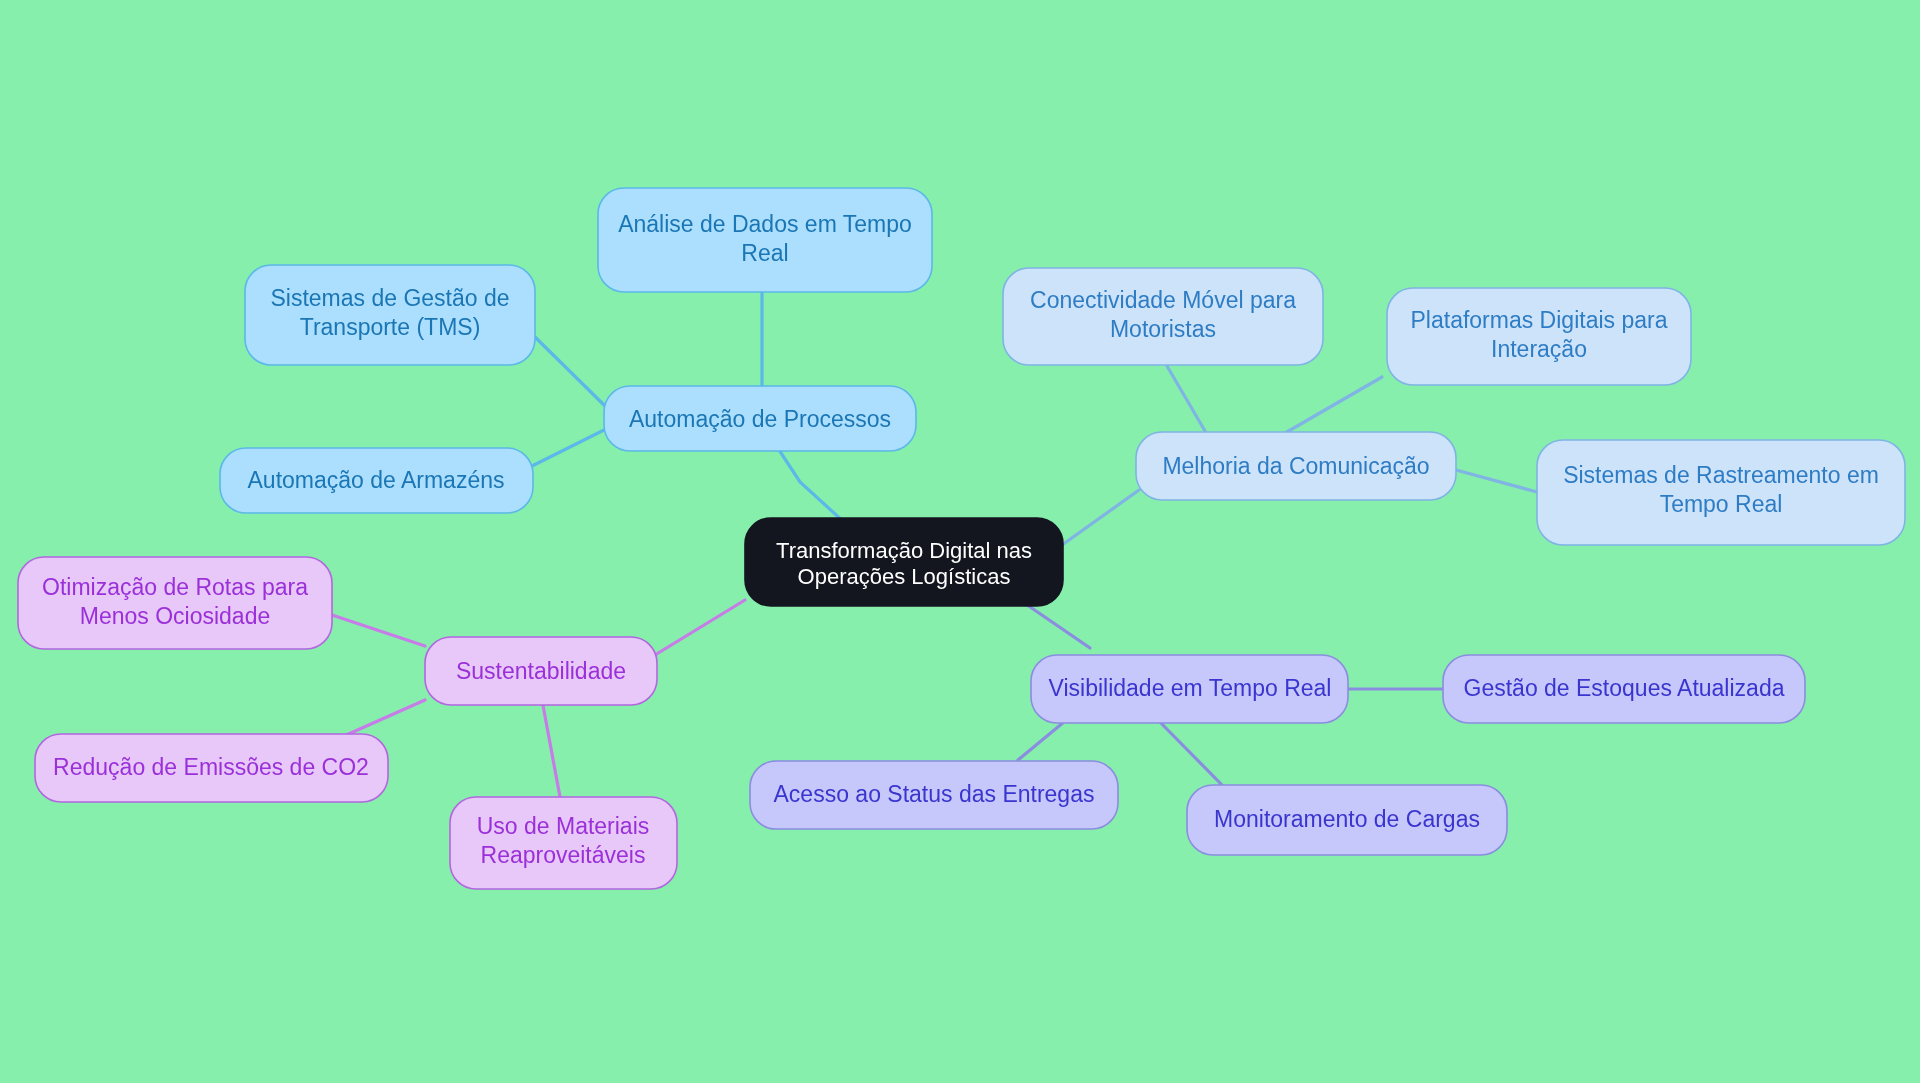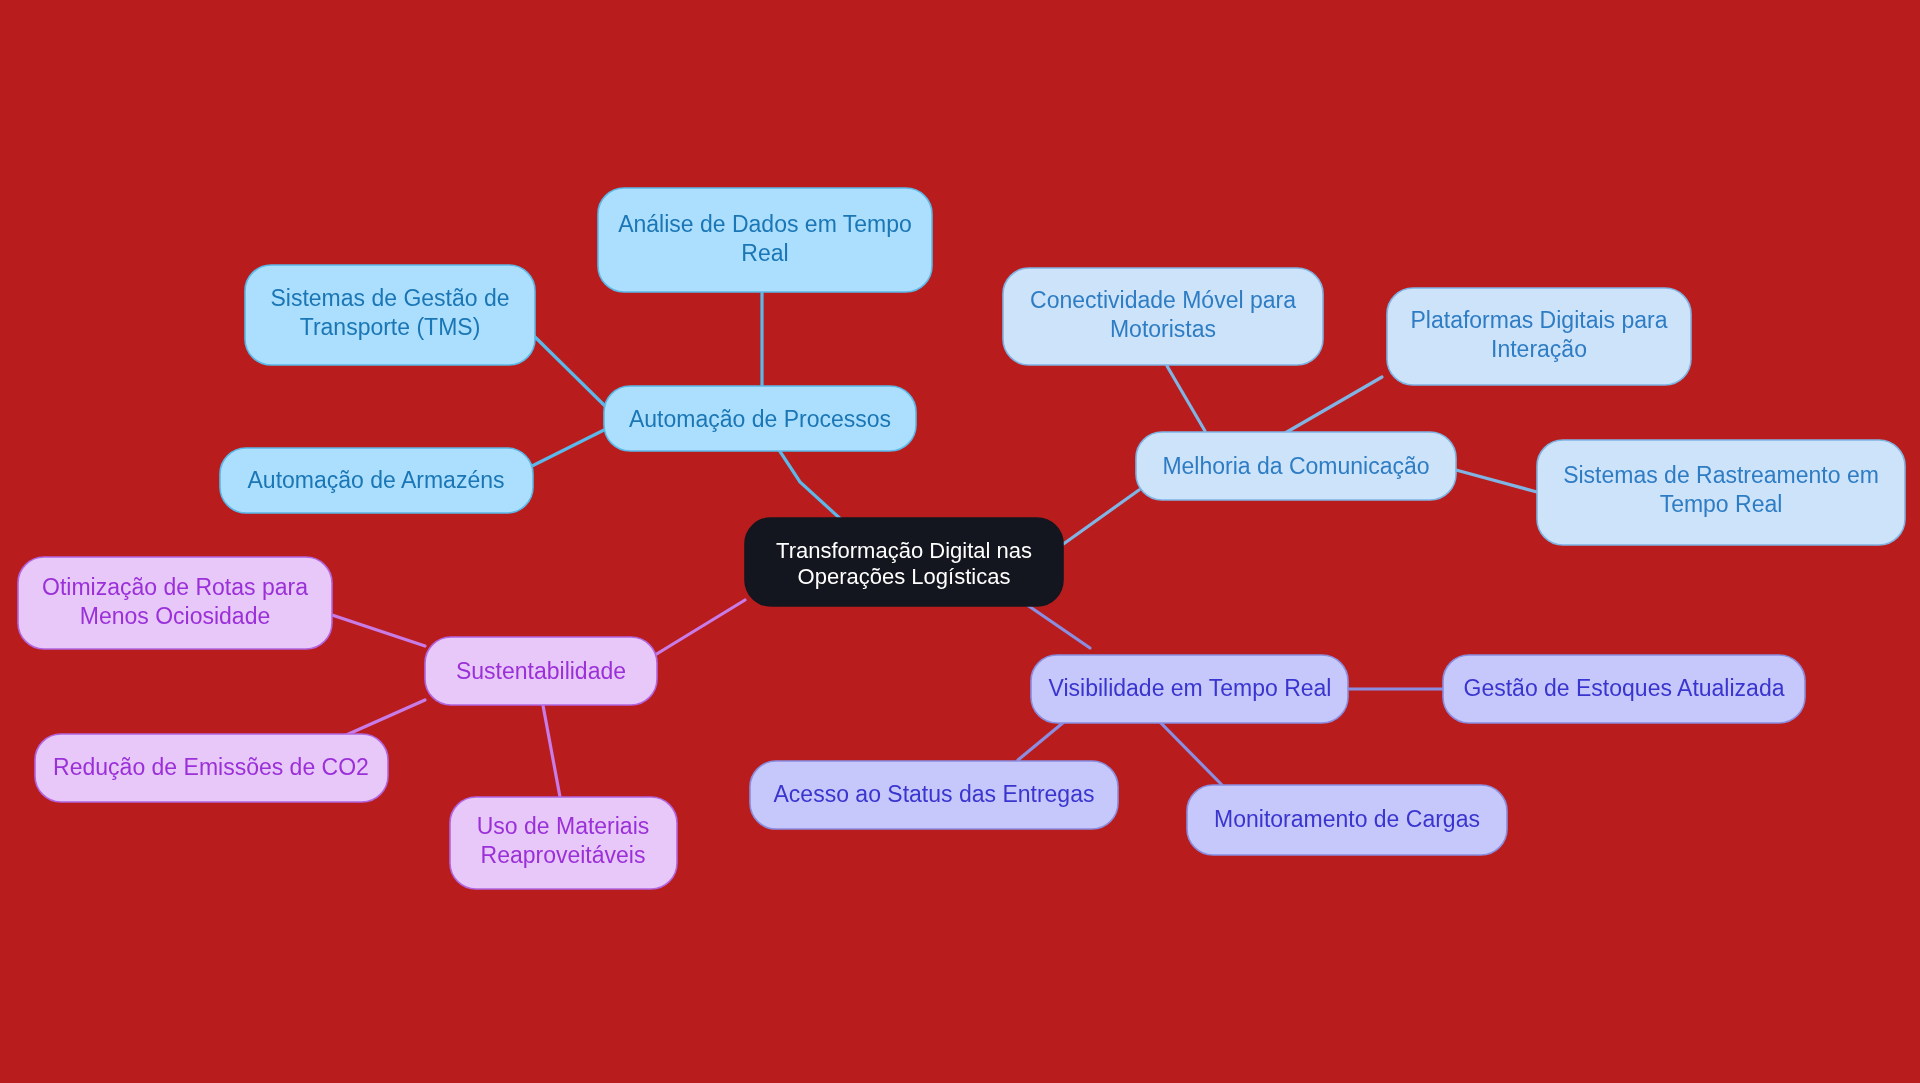--- a/index.html
+++ b/index.html
@@ -11,21 +11,21 @@
   body {
     width: 1920px;
     height: 1083px;
     font-family: "Liberation Sans", sans-serif;
     overflow: hidden;
   }
   #mindmap-root {
     position: relative;
     width: 1920px;
     height: 1083px;
-    background: #b91c1c;
+    background: #86efac;
   }
   svg.map-canvas {
     position: absolute;
     left: 0;
     top: 0;
     width: 1920px;
     height: 1083px;
     display: block;
   }
   .edge {

